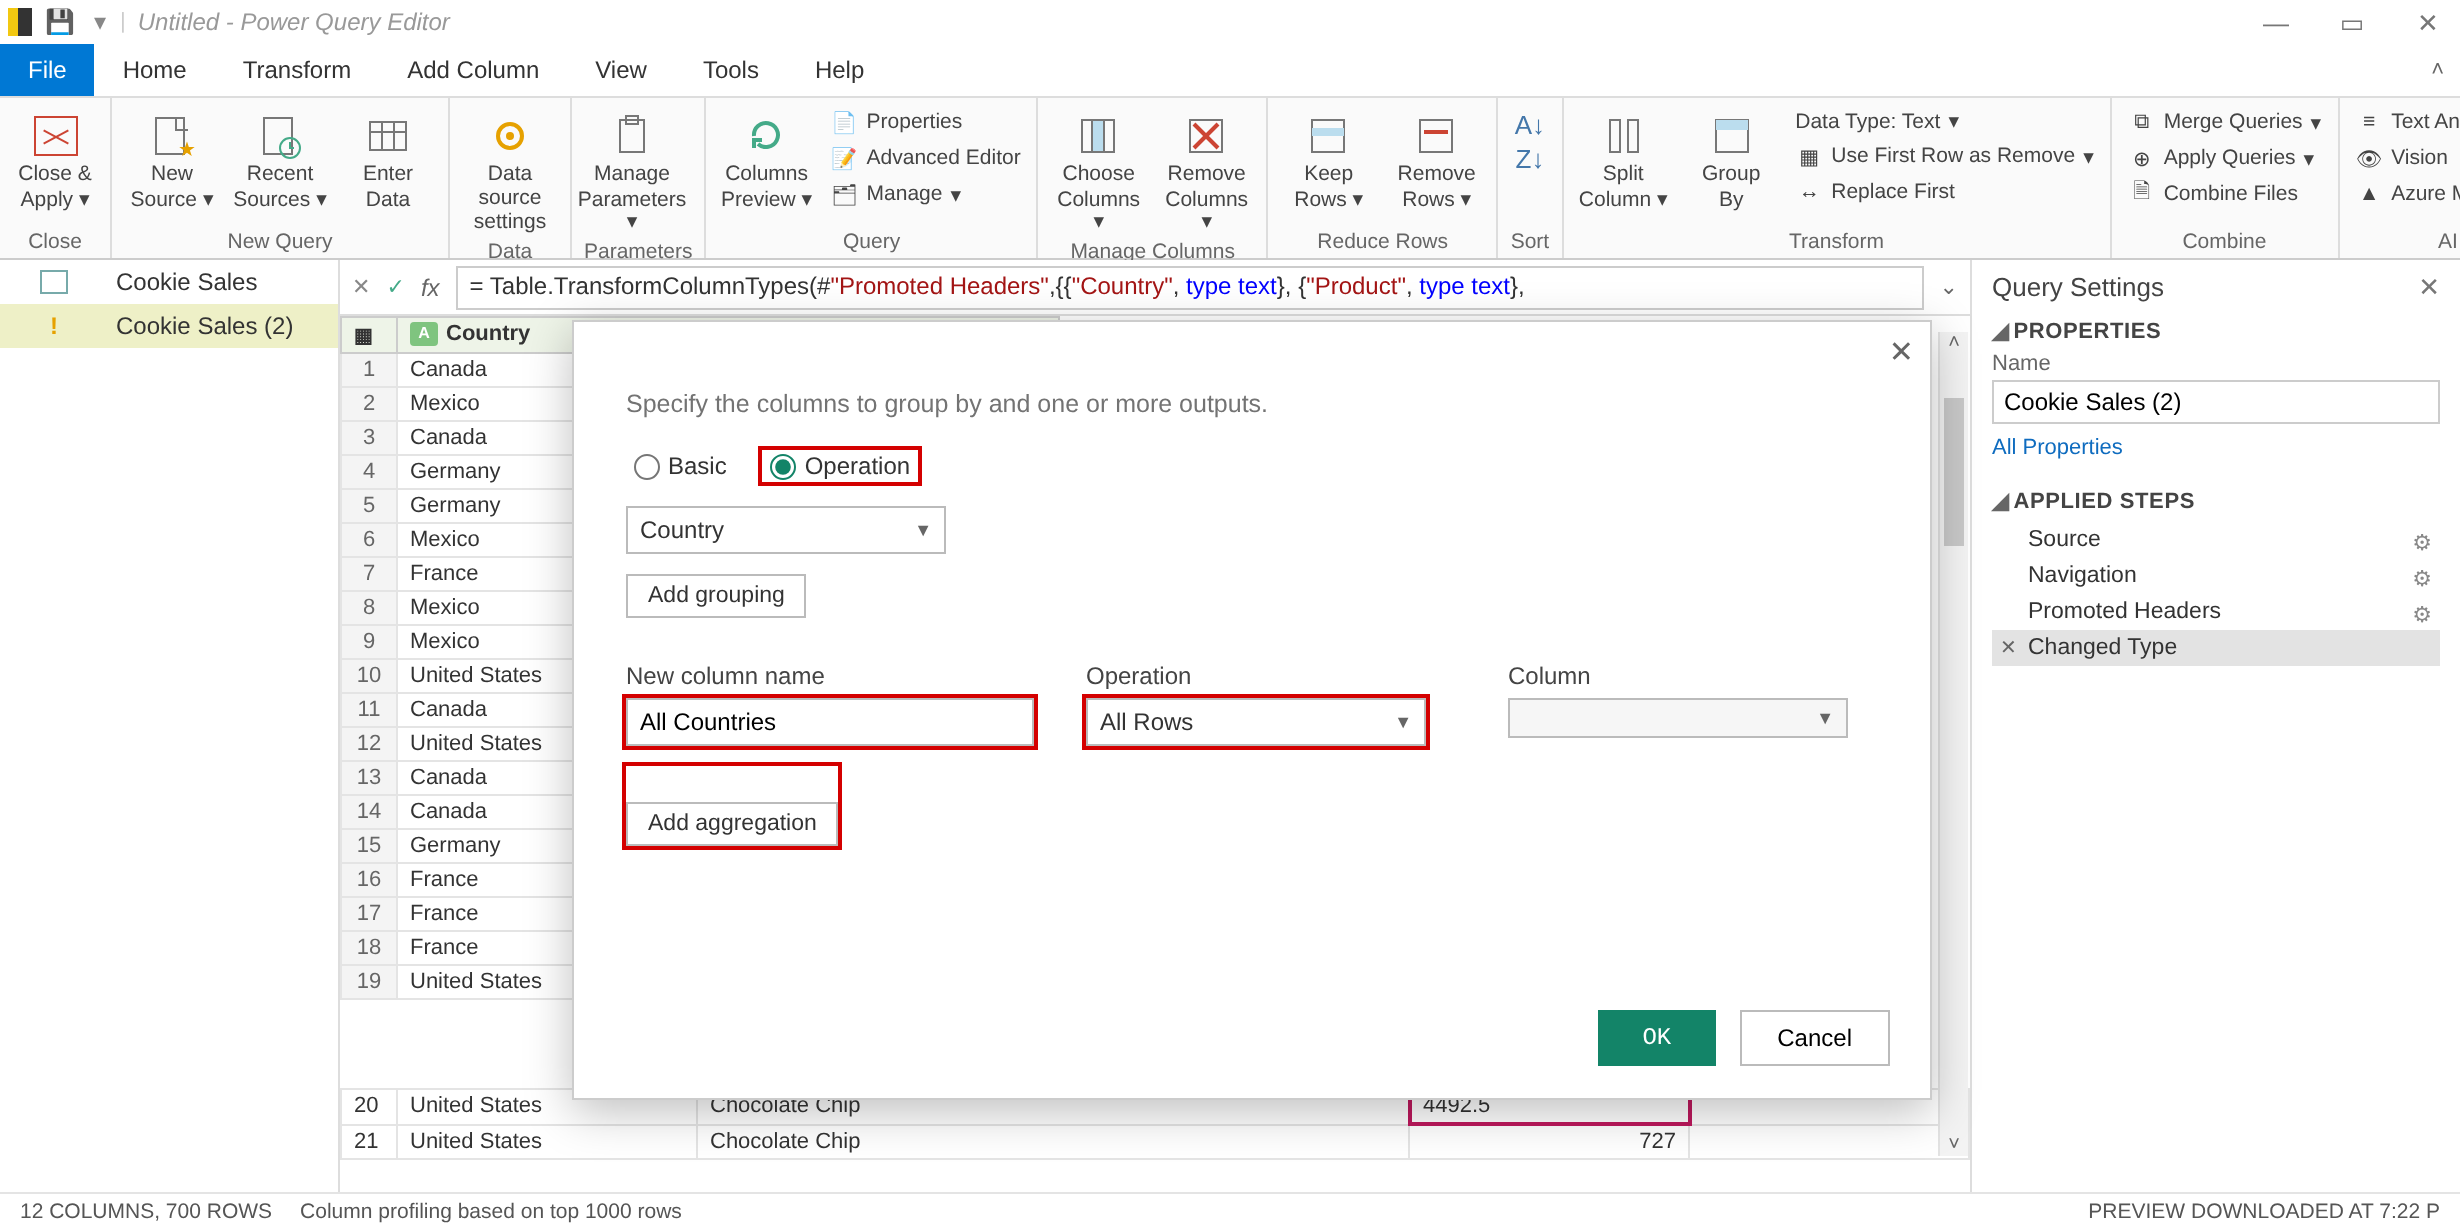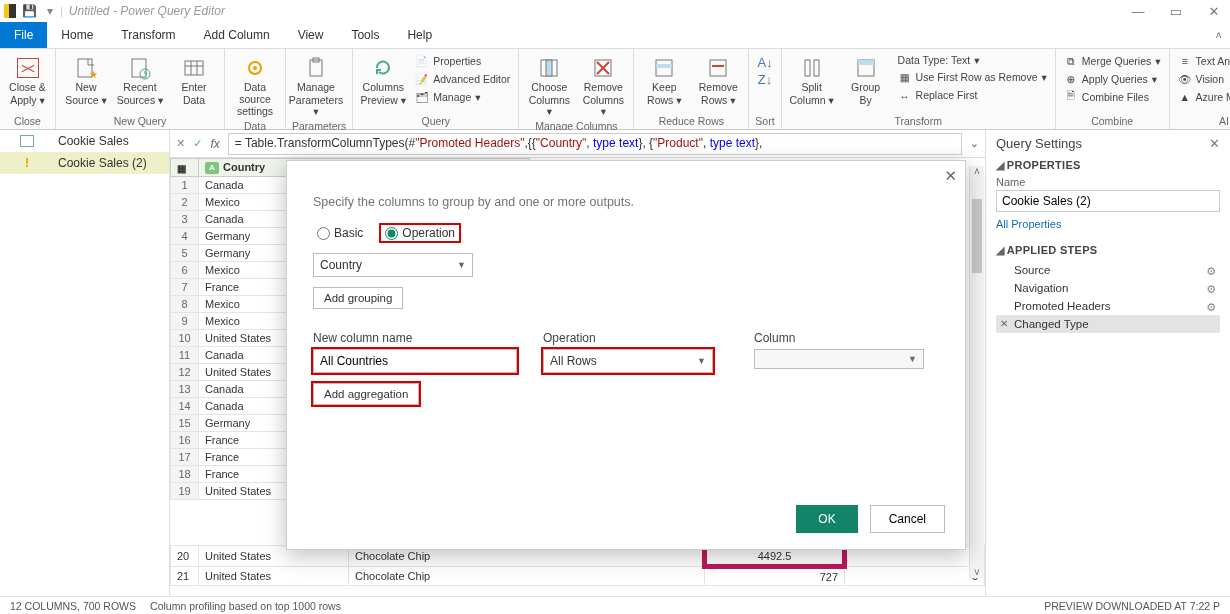--- a/index.html
+++ b/index.html
@@ -94,21 +94,21 @@
 .radio-opt input { accent-color:#138468;}
 .combo { border:1px solid #bbb; padding:4px 6px; width:160px; display:flex; align-items:center; font-size:12px; background:#fff; margin-top:12px;}
 .combo .dd { margin-left:auto; color:#666; font-size:9px;}
 .btn-sm { border:1px solid #bbb; background:#fff; padding:4px 10px; font-size:11.5px; cursor:pointer; margin-top:10px; display:inline-block;}
 .lbl { font-size:12px; color:#444; }
 .cols3 { display:flex; gap:26px; margin-top:22px;}
 .cols3 .c { flex:1; }
 .cols3 .c .lbl{margin-bottom:4px;display:block;}
 .cols3 input[type=text]{ width:204px; border:1px solid #bbb; padding:4px 6px; font-size:12px;}
 .dlg-footer { position:absolute; right:20px; bottom:16px; display:flex; gap:12px;}
-.btn-primary { background:#138468; color:#fff; border:none; padding:6px 22px; font-size:12px; cursor:pointer;}
+.btn-primary { background:#138468; color:#fff; border:none; padding:6px 22px; font-size:12px; cursor:pointer;font-family:Liberation Mono, monospace;}
 .btn-secondary { background:#fff; border:1px solid #bbb; padding:6px 18px; font-size:12px; cursor:pointer;text-align:right;}
 
 
 .vscroll { position:absolute; right:246px; top:166px; bottom:36px; width:15px; background:#f3f3f3; border-left:1px solid #e3e3e3;}
 .vscroll .vthumb{ position:absolute; top:8%; height:18%; left:2px; right:2px; background:#c8c8c8;}
 .vscroll .va{position:absolute;left:0;right:0;text-align:center;color:#666;font-size:10px;}
 .vscroll .va.top{top:0;} .vscroll .va.bot{bottom:0;}
 
 
 .status { position:absolute; left:0; right:0; bottom:0; height:18px; background:#fff; border-top:1px solid #e4e4e4; font-size:10.5px; color:#555; display:flex; align-items:center; padding:0 10px; gap:14px;}
@@ -497,21 +497,21 @@
       </table>
     </div>
 
     <div style="position:absolute;left:0;top:413px;right:0;">
       <table style="border-collapse:collapse;width:100%;font-size:11px;">
         <tbody>
             <tr class="grid-bottom-row">
           <td class="rownum" style="width:28px;border:1px solid #e4e4e4;padding:2px 6px;">20</td>
           <td style="border:1px solid #e4e4e4;padding:2px 6px;width:150px;">United States</td>
           <td style="border:1px solid #e4e4e4;padding:2px 6px;">Chocolate Chip</td>
-          <td style="border:5px solid #be185d;padding:2px 6px;text-align:center;width:140px;">4492.5</td>
+          <td style="border:2px solid #be185d;padding:2px 6px;text-align:left;width:140px;">4492.5</td>
           <td style="border:1px solid #e4e4e4;padding:2px 6px;text-align:right;width:140px;">5</td>
         </tr>
         <tr>
           <td class="rownum" style="border:1px solid #e4e4e4;padding:2px 6px;">21</td>
           <td style="border:1px solid #e4e4e4;padding:2px 6px;">United States</td>
           <td style="border:1px solid #e4e4e4;padding:2px 6px;">Chocolate Chip</td>
           <td style="border:1px solid #e4e4e4;padding:2px 6px;text-align:right;">727</td>
           <td style="border:1px solid #e4e4e4;padding:2px 6px;text-align:right;">5</td>
         </tr>
       </tbody>
@@ -572,21 +572,21 @@
     </div>
     <span class="btn-sm">Add grouping</span>
 
     <div class="cols3">
       <div class="c">
         <span class="lbl">New column name</span>
         <div class="redhighlight" style="display:inline-block;">
           <input type="text" value="All Countries" style="">
         </div>
         <div class="redhighlight" style="display:inline-block;margin-top:10px;">
-          <span class="btn-sm" style="margin-top:0;">Add aggregation</span>
+          <span class="btn-sm" style="margin-top:18px;">Add aggregation</span>
         </div>
       </div>
       <div class="c">
         <span class="lbl">Operation</span>
         <div class="combo redhighlight" style="margin-top:0;width:170px;">
           <span>All Rows</span>
             <span class="dd">▼</span>
         </div>
       </div>
       <div class="c">

